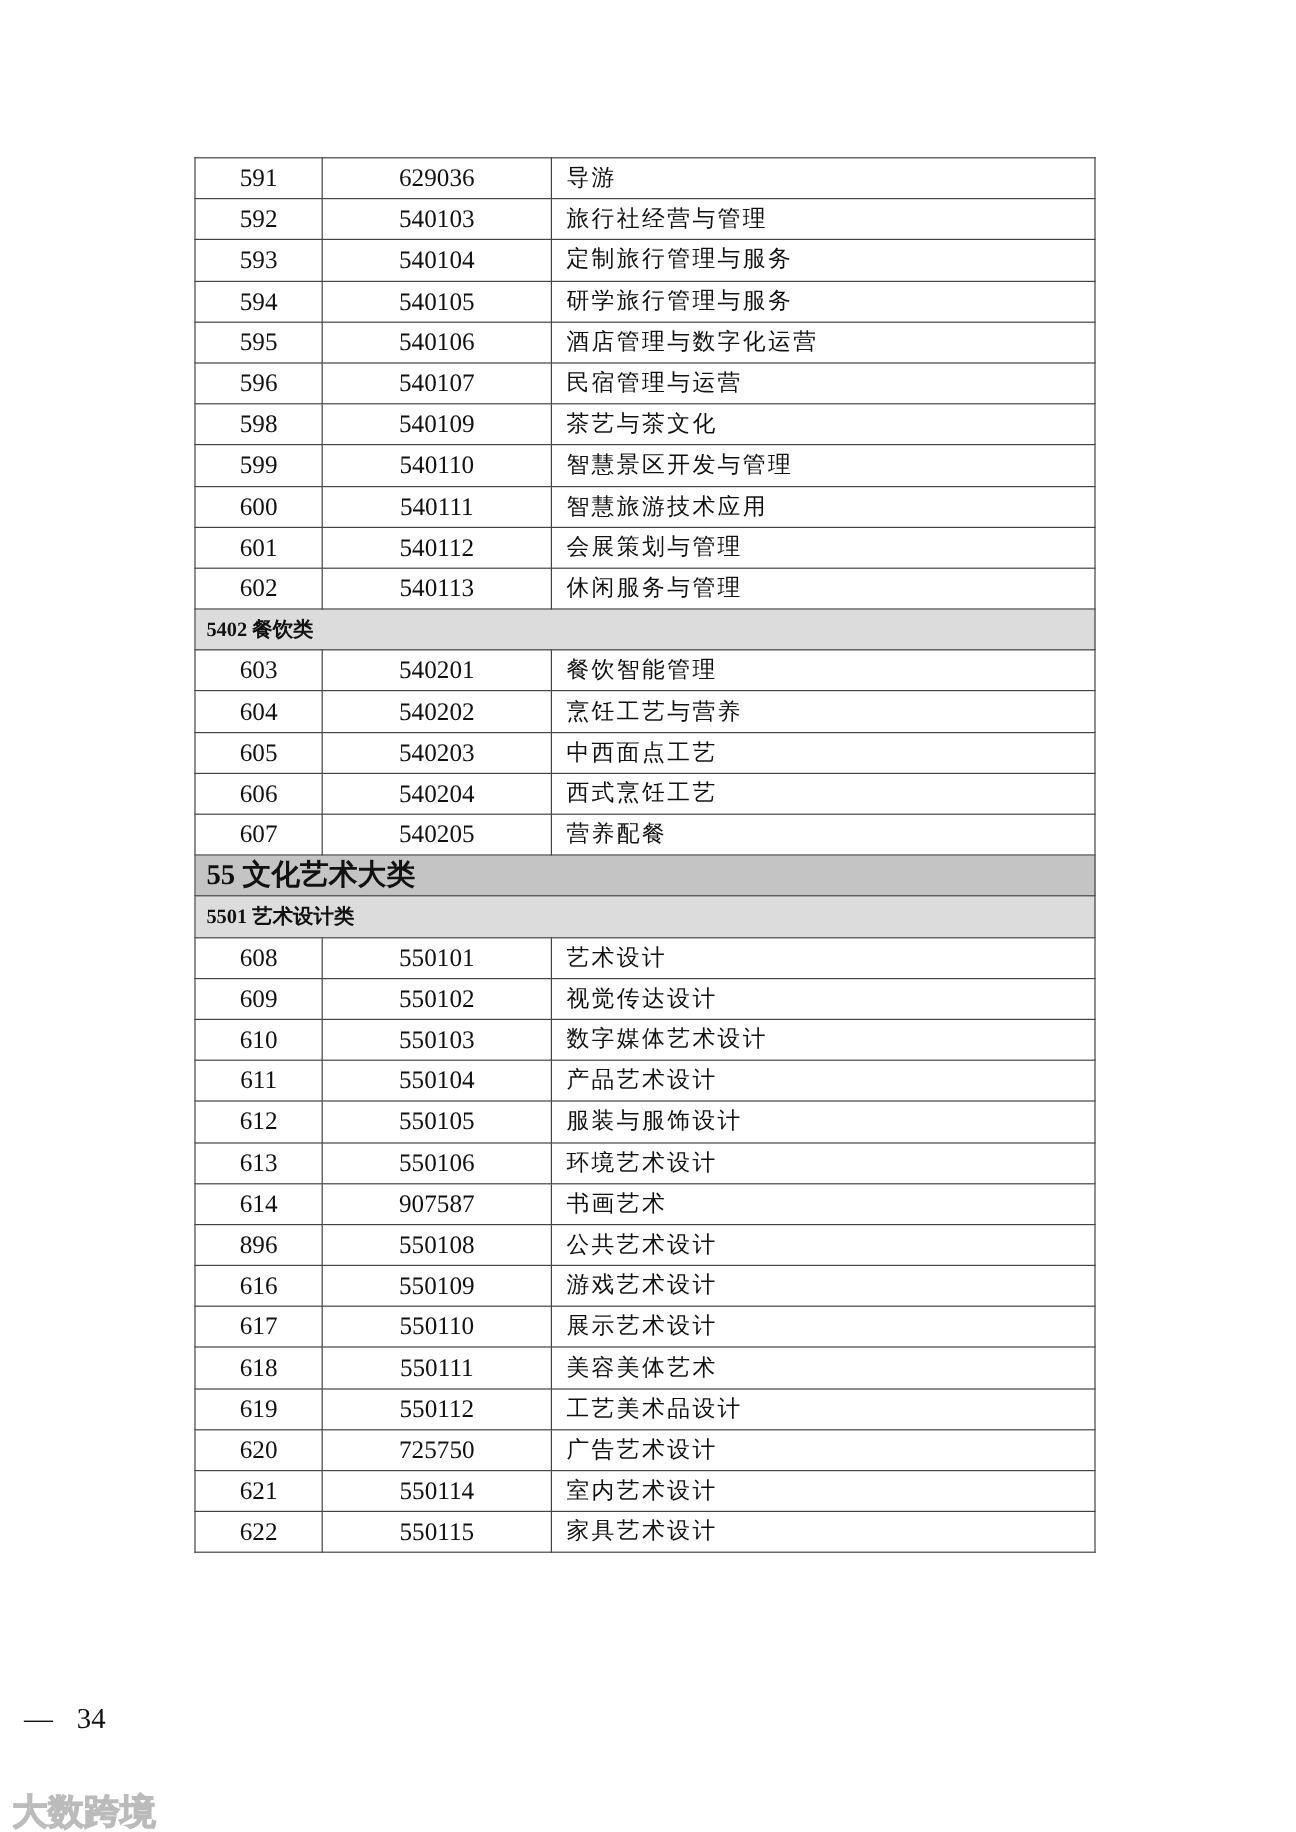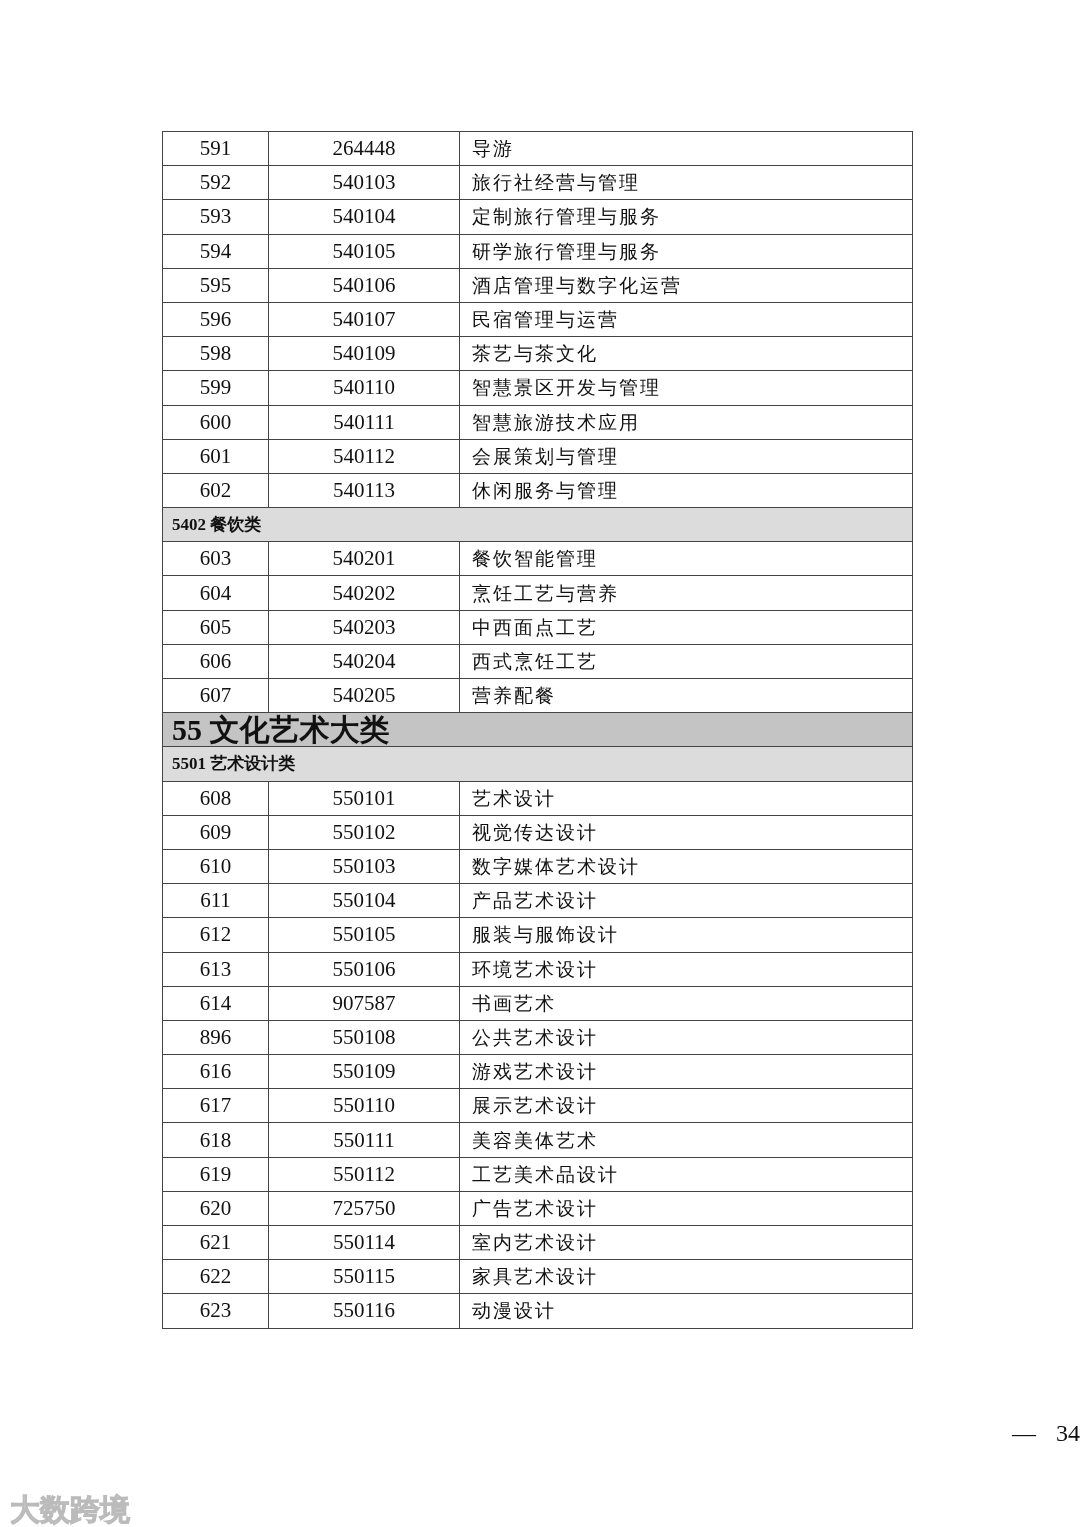--- a/index.html
+++ b/index.html
@@ -3,33 +3,33 @@
 <meta charset="utf-8">
 <style>
   html,body{margin:0;padding:0;background:#fff;}
   body{width:1080px;height:1527px;position:relative;overflow:hidden;font-family:"Liberation Serif","DejaVu Serif",serif;color:#111;}
   .tbl{position:absolute;left:162px;top:131px;width:751px;border-collapse:collapse;table-layout:fixed;}
   .tbl td{border:1.5px solid #444;height:33.2px;padding:0;font-size:21px;line-height:1;vertical-align:middle;}
   .c1{width:105px;text-align:center;margin-left:16px;}
   .c2{width:190px;text-align:center;}
   .c3{padding-left:12px !important;font-family:"DejaVu Serif",serif;font-size:19px !important;letter-spacing:2px;margin-top:28px;}
   .sec td{background:#dcdcdc;font-weight:bold;padding-left:9px !important;font-size:17px;}
-  .big td{background:#c4c4c4;font-weight:bold;padding-left:9px !important;font-size:30px;}
-  .pageno{position:absolute;left:0;width:1080px;top:1420px;text-align:right;font-size:24px;}
+  .big td{background:#c4c4c4;font-weight:bold;padding-left:9px !important;font-size:24px;}
+  .pageno{position:absolute;left:0;width:1080px;top:1420px;text-align:left;font-size:24px;}
   .pageno span{margin-left:20px;}
   .wm{position:absolute;left:10px;top:1490px;font-size:30px;color:#ddd;font-family:"DejaVu Sans",sans-serif;font-weight:bold;-webkit-text-stroke:1px #bbb;}
 </style>
 </head>
 <body>
 
 <table class="tbl">
   <tbody id="tbody">
       <tr>
         <td class="c1">591</td>
-        <td class="c2">264448</td>
+        <td class="c2">629036</td>
         <td class="c3">导游</td>
       </tr>
       <tr>
         <td class="c1">592</td>
         <td class="c2">540103</td>
         <td class="c3">旅行社经营与管理</td>
       </tr>
       <tr>
         <td class="c1">593</td>
         <td class="c2">540104</td>
@@ -177,22 +177,17 @@
       <tr>
         <td class="c1">621</td>
         <td class="c2">550114</td>
         <td class="c3">室内艺术设计</td>
       </tr>
       <tr>
         <td class="c1">622</td>
         <td class="c2">550115</td>
         <td class="c3">家具艺术设计</td>
       </tr>
-      <tr>
-        <td class="c1">623</td>
-        <td class="c2">550116</td>
-        <td class="c3">动漫设计</td>
-      </tr>
     </tbody>
 </table>
 
 <div class="pageno"><span>—</span><span>34</span></div>
 <div class="wm">大数跨境</div>
 
 </body></html>

